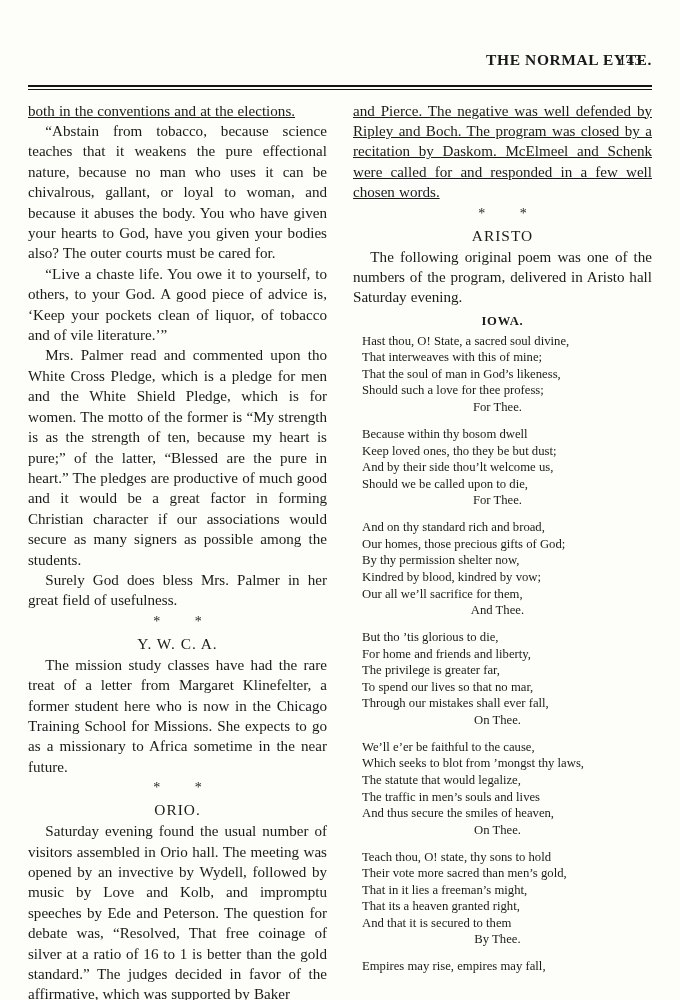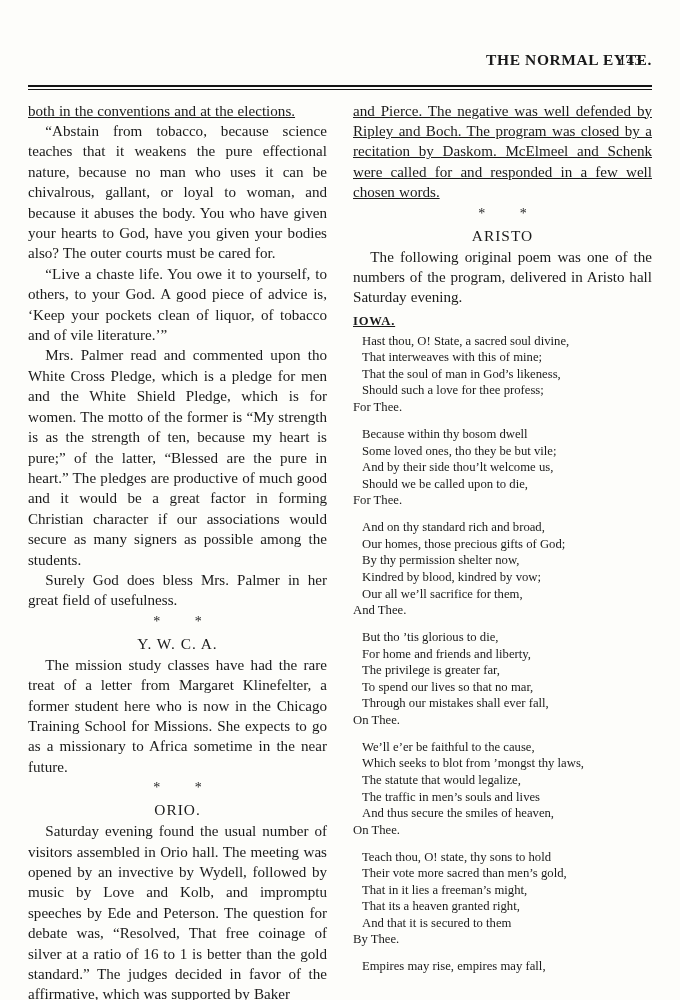--- a/index.html
+++ b/index.html
@@ -93,45 +93,45 @@
   }
   h2.section {
     text-align: center;
     font-weight: normal;
     font-size: 15.4px;
     line-height: 21px;
     letter-spacing: 1.0px;
     margin: 2px 0 1px 0;
   }
   h3.poem-title {
+    text-align: center;
     font-weight: bold;
     font-size: 12.6px;
     letter-spacing: 0.8px;
     line-height: 17px;
     margin: 5px 0 3px 0;
-    text-decoration: underline;
   }
 
   
   .poem {
     font-size: 12.7px;
     line-height: 16.55px;
     margin-top: 1px;
   }
   .stanza {
     margin: 0 0 10.5px 0;
   }
   .verse {
     margin: 0;
     padding-left: 9px;
     white-space: pre;
   }
   .refrain {
     margin: 0;
-    text-align: left;
+    text-align: center;
     padding-right: 10px;
   }
 </style>
 </head>
 <body>
 
 <div class="page">
 
   <div class="masthead">
     <div class="journal-title">THE NORMAL EYTE.</div>
@@ -177,21 +177,21 @@
         <div class="stanza">
           <p class="verse">Hast thou, O! State, a sacred soul divine,</p>
           <p class="verse">That interweaves with this of mine;</p>
           <p class="verse">That the soul of man in God’s likeness,</p>
           <p class="verse">Should such a love for thee profess;</p>
           <p class="refrain">For Thee.</p>
         </div>
 
         <div class="stanza">
           <p class="verse">Because within thy bosom dwell</p>
-          <p class="verse">Some loved ones, tho they be but vile;</p>
+          <p class="verse">Keep loved ones, tho they be but dust;</p>
           <p class="verse">And by their side thou’lt welcome us,</p>
           <p class="verse">Should we be called upon to die,</p>
           <p class="refrain">For Thee.</p>
         </div>
 
         <div class="stanza">
           <p class="verse">And on thy standard rich and broad,</p>
           <p class="verse">Our homes, those precious gifts of God;</p>
           <p class="verse">By thy permission shelter now,</p>
           <p class="verse">Kindred by blood, kindred by vow;</p>

